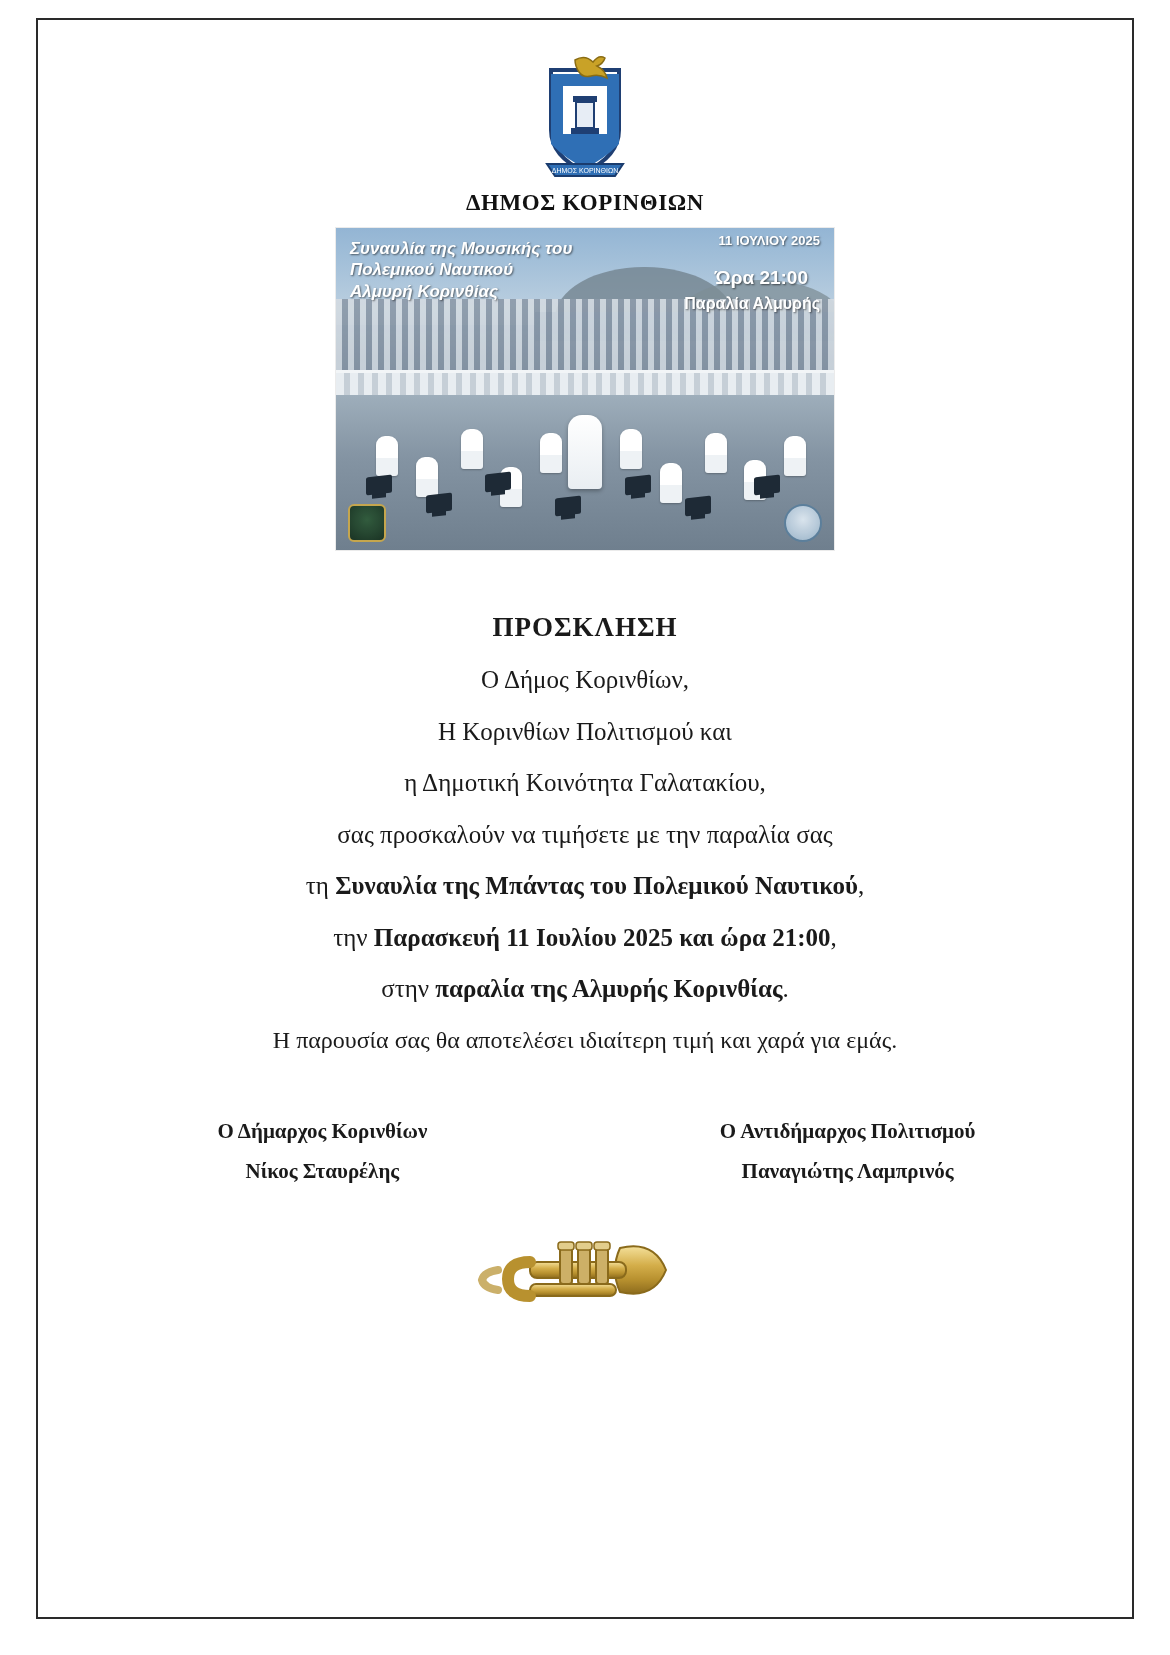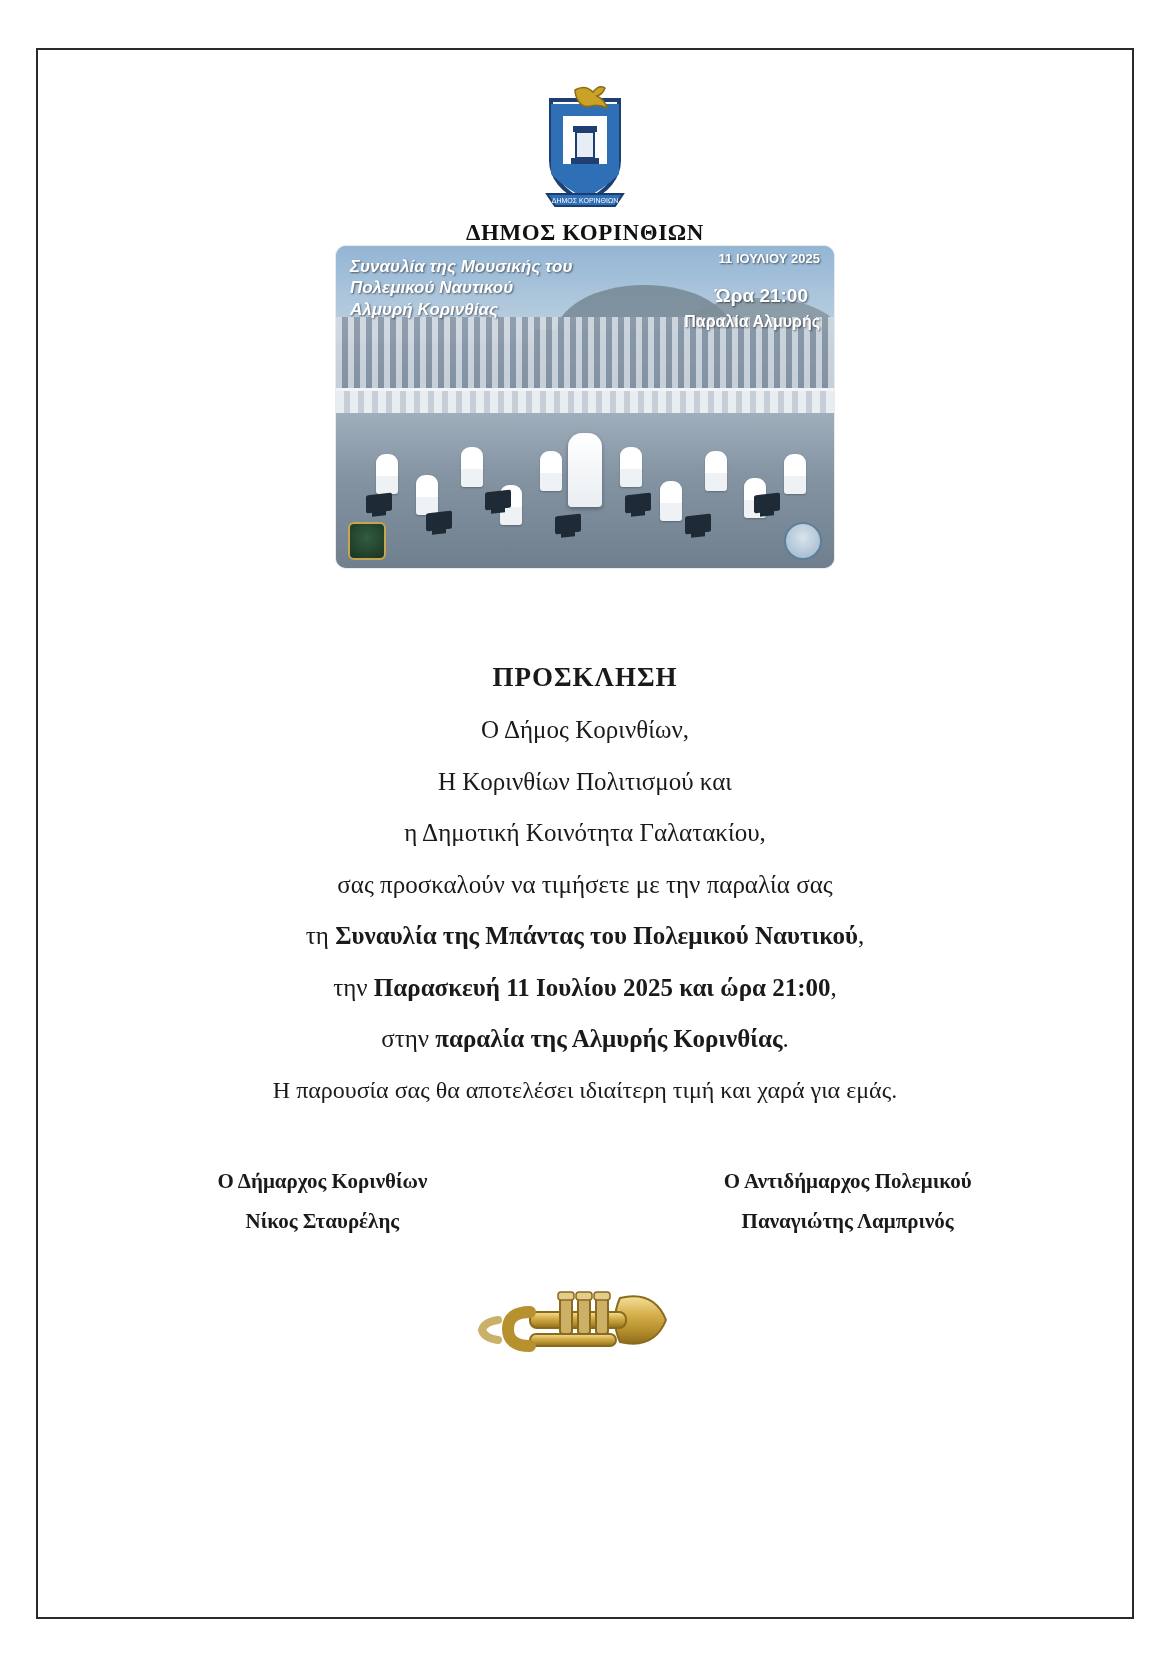--- a/index.html
+++ b/index.html
@@ -14,21 +14,21 @@
     color: #1a1a1a;
     overflow: hidden;
   }
 
   .page {
     position: relative;
     width: 1170px;
     height: 1655px;
     background: #ffffff;
     box-sizing: border-box;
-    padding: 48px 36px 36px 36px;
+    padding: 18px 36px 36px 36px;
   }
 
   .doc-border {
     position: relative;
     width: 100%;
     height: 100%;
     border: 2px solid #2a2a2a;
     box-sizing: border-box;
     padding: 26px 70px 20px 70px;
     display: flex;
@@ -49,27 +49,27 @@
     margin-top: 10px;
     font-size: 23px;
     font-weight: bold;
     letter-spacing: 0.6px;
     text-align: center;
     color: #111;
   }
 
   
   .poster {
+    margin-top: 12px;
     width: 498px;
     height: 322px;
     position: relative;
     overflow: hidden;
     background: linear-gradient(180deg,#7fa6c8 0%, #9ab8d2 28%, #b9cbdb 48%, #a8b6c4 70%, #8e9aa8 100%);
     box-shadow: 0 0 0 1px rgba(0,0,0,0.08);
-    border-radius: 10px;
   }
   
   .poster .sky {
     position: absolute; left: 0; top: 0; width: 100%; height: 30%;
     background: linear-gradient(180deg,#93b5d4 0%, #c2d4e2 100%);
   }
   .poster .hill {
     position: absolute;
     background: #6f7f8a;
     opacity: 0.75;
@@ -179,21 +179,21 @@
     text-align: right;
   }
   .poster .txt-place {
     right: 14px; top: 66px;
     font-size: 16px;
     text-align: right;
   }
 
   
   .invite-title {
-    margin-top: 94px;
+    margin-top: 62px;
     font-size: 27px;
     font-weight: bold;
     letter-spacing: 1px;
     text-align: center;
   }
 
   .body-lines {
     margin-top: 22px;
     width: 100%;
     text-align: center;
@@ -333,21 +333,21 @@
       <p class="small">Η παρουσία σας θα αποτελέσει ιδιαίτερη τιμή και χαρά για εμάς.</p>
     </div>
 
     <div class="signatures">
       <div class="sig-row">
         <div class="sig-col">
           <div>Ο Δήμαρχος Κορινθίων</div>
           <div>Νίκος Σταυρέλης</div>
         </div>
         <div class="sig-col">
-          <div>Ο Αντιδήμαρχος Πολεμικού</div>
+          <div>Ο Αντιδήμαρχος Πολιτισμού</div>
           <div>Παναγιώτης Λαμπρινός</div>
         </div>
       </div>
     </div>
 
     <div class="trumpet">
       <svg viewBox="0 0 230 110" width="230" height="110" aria-hidden="true">
         <defs>
           <linearGradient id="brass" x1="0" y1="0" x2="0" y2="1">
             <stop offset="0%" stop-color="#f4e09a"></stop>

